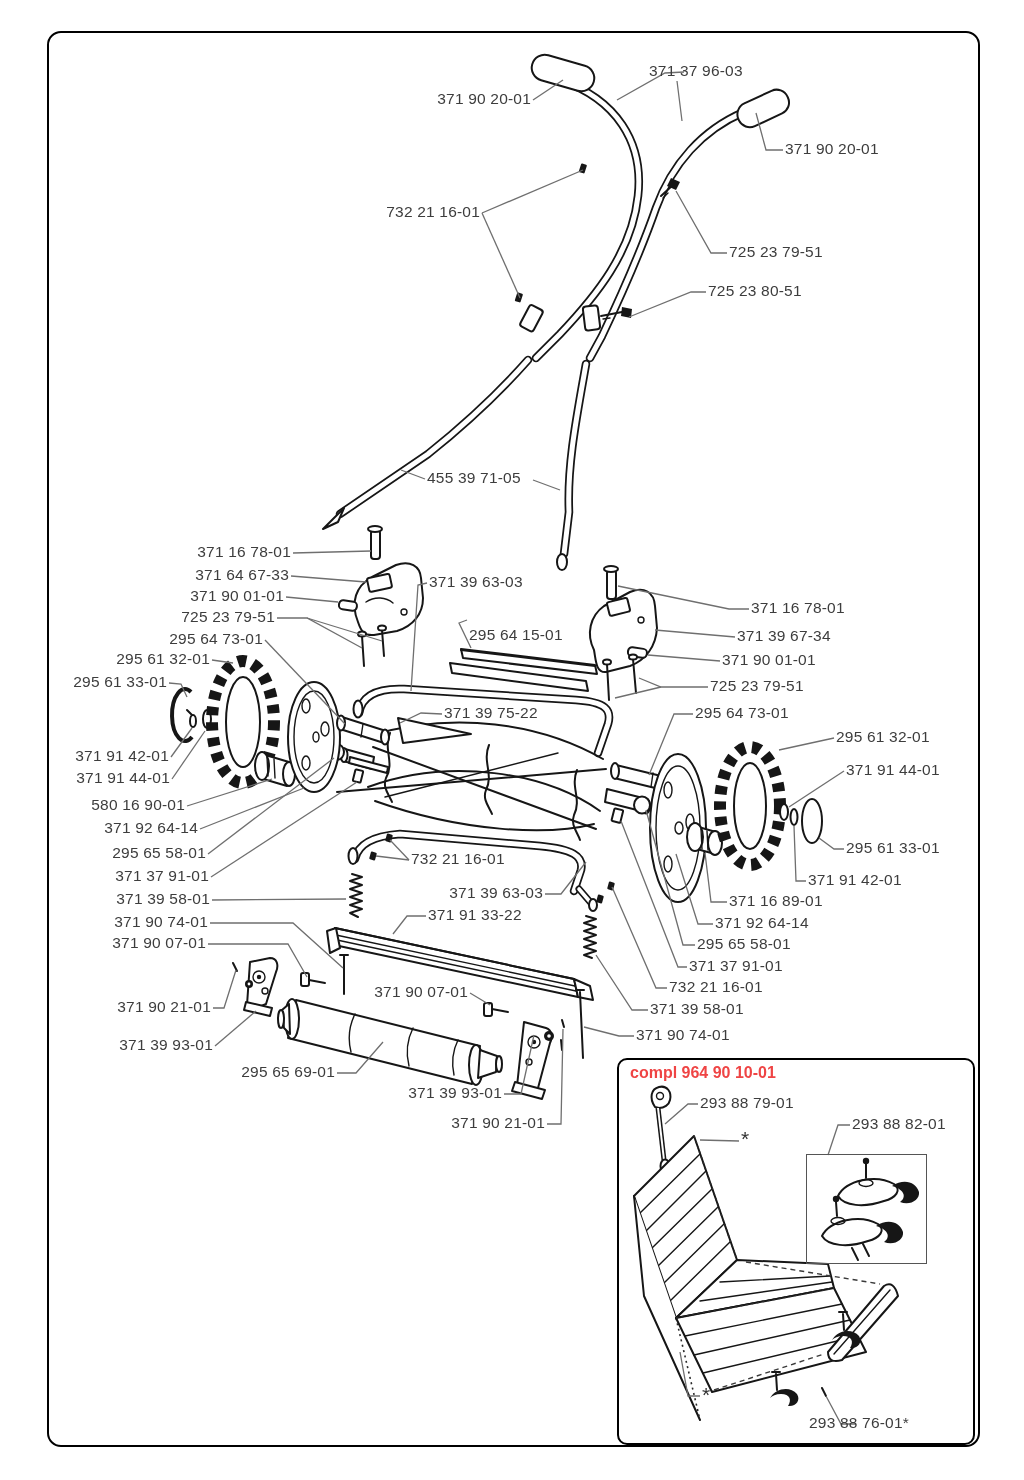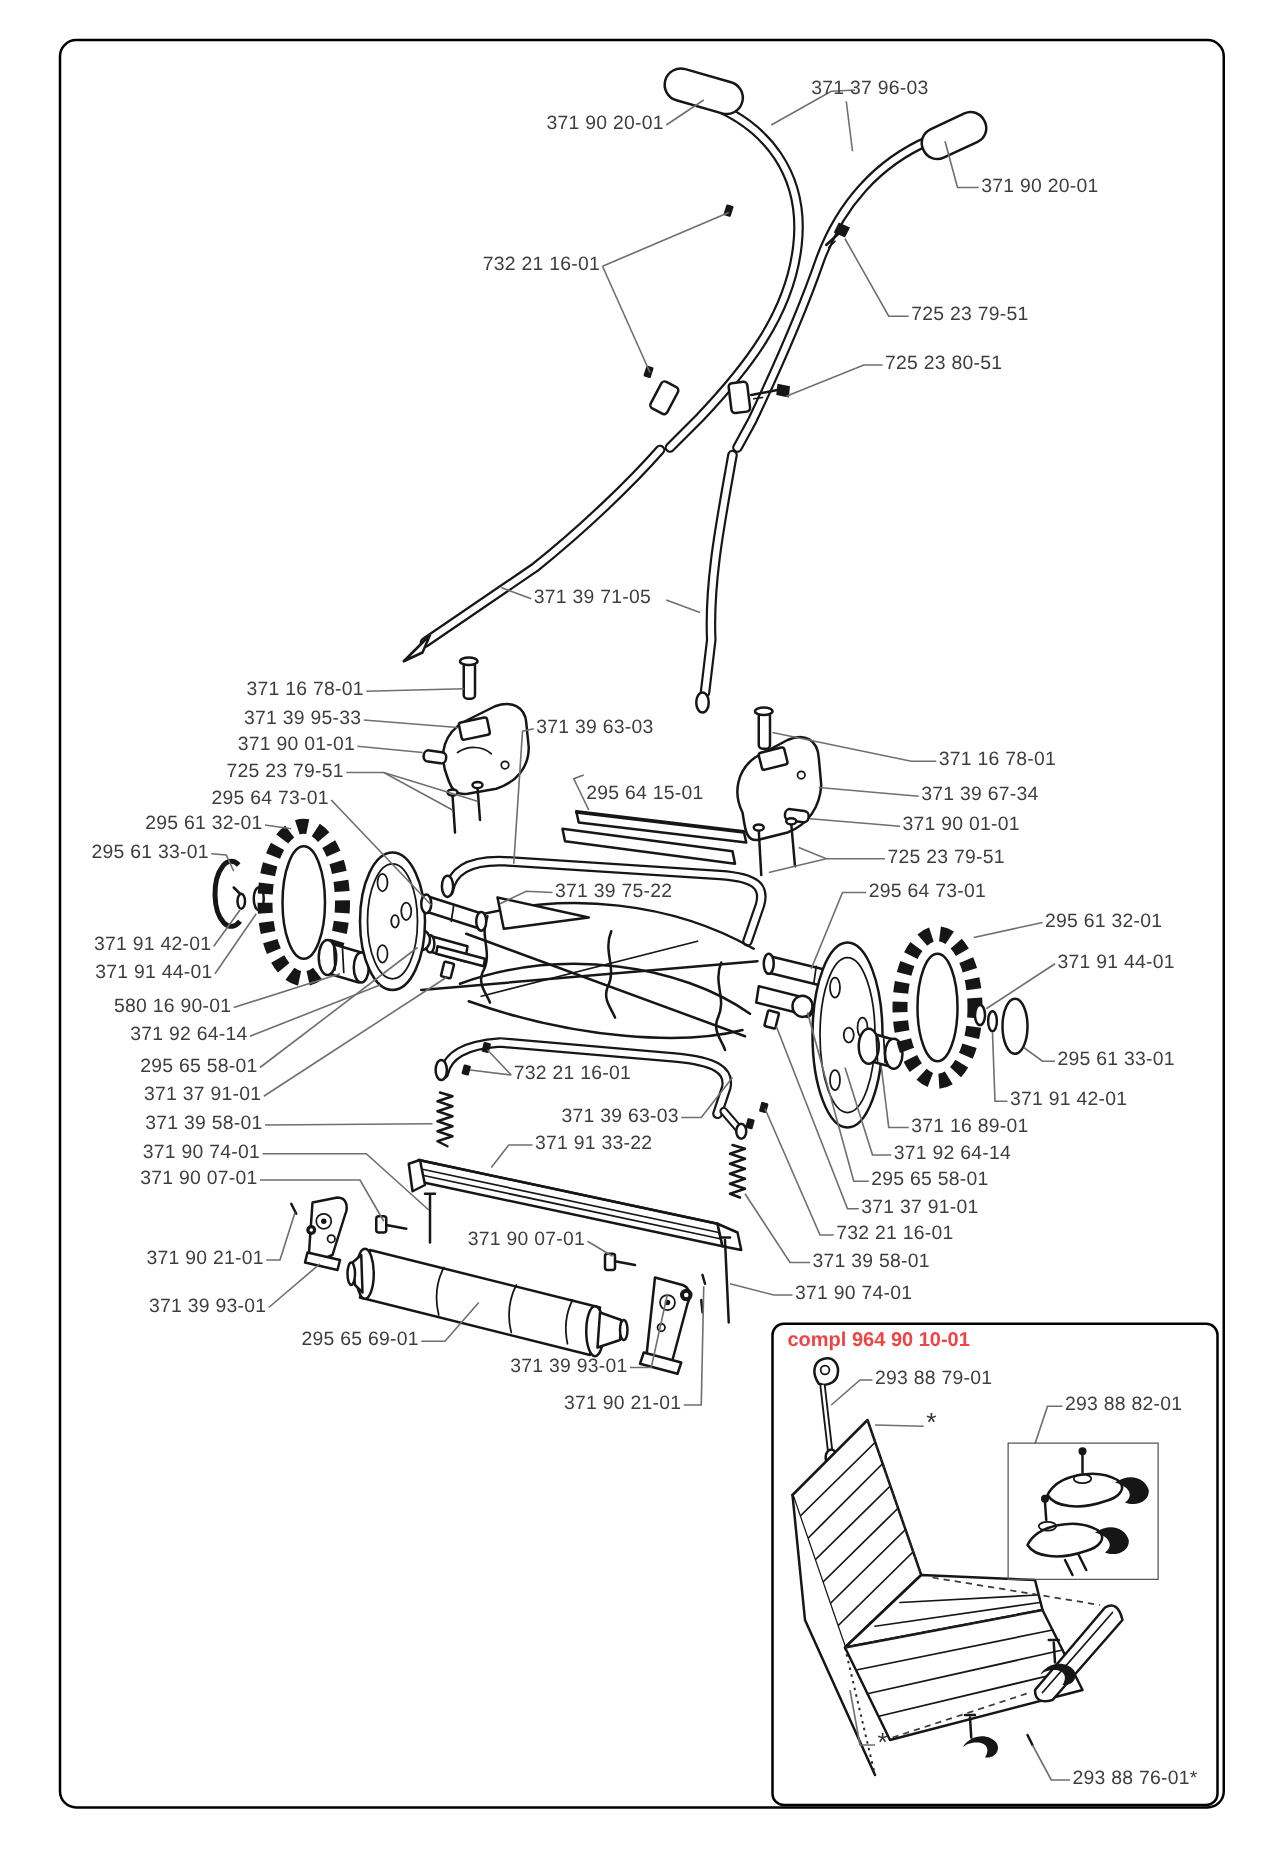--- a/index.html
+++ b/index.html
@@ -407,23 +407,23 @@
 <div class="inner-box"></div>
 <div class="inset-title">compl 964 90 10-01</div>
 
 <div class="labels-layer">
     <div class="part-label" style="top: 100px; right: 493px; text-align: right;">371 90 20-01</div>
     <div class="part-label" style="top: 72px; left: 649px;">371 37 96-03</div>
     <div class="part-label" style="top: 150px; left: 785px;">371 90 20-01</div>
     <div class="part-label" style="top: 213px; right: 544px; text-align: right;">732 21 16-01</div>
     <div class="part-label" style="top: 253px; left: 729px;">725 23 79-51</div>
     <div class="part-label" style="top: 292px; left: 708px;">725 23 80-51</div>
-    <div class="part-label" style="top: 479px; left: 427px;">371 39 71-05</div>
+    <div class="part-label" style="top: 479px; left: 427px;">455 39 71-05</div>
     <div class="part-label" style="top: 553px; right: 733px; text-align: right;">371 16 78-01</div>
-    <div class="part-label" style="top: 576px; right: 735px; text-align: right;">371 39 95-33</div>
+    <div class="part-label" style="top: 576px; right: 735px; text-align: right;">371 64 67-33</div>
     <div class="part-label" style="top: 597px; right: 740px; text-align: right;">371 90 01-01</div>
     <div class="part-label" style="top: 618px; right: 749px; text-align: right;">725 23 79-51</div>
     <div class="part-label" style="top: 640px; right: 761px; text-align: right;">295 64 73-01</div>
     <div class="part-label" style="top: 660px; right: 814px; text-align: right;">295 61 32-01</div>
     <div class="part-label" style="top: 683px; right: 857px; text-align: right;">295 61 33-01</div>
     <div class="part-label" style="top: 757px; right: 855px; text-align: right;">371 91 42-01</div>
     <div class="part-label" style="top: 779px; right: 854px; text-align: right;">371 91 44-01</div>
     <div class="part-label" style="top: 806px; right: 839px; text-align: right;">580 16 90-01</div>
     <div class="part-label" style="top: 829px; right: 826px; text-align: right;">371 92 64-14</div>
     <div class="part-label" style="top: 854px; right: 818px; text-align: right;">295 65 58-01</div>
@@ -456,14 +456,14 @@
     <div class="part-label" style="top: 924px; left: 715px;">371 92 64-14</div>
     <div class="part-label" style="top: 945px; left: 697px;">295 65 58-01</div>
     <div class="part-label" style="top: 967px; left: 689px;">371 37 91-01</div>
     <div class="part-label" style="top: 988px; left: 669px;">732 21 16-01</div>
     <div class="part-label" style="top: 1010px; left: 650px;">371 39 58-01</div>
     <div class="part-label" style="top: 1036px; left: 636px;">371 90 74-01</div>
     <div class="part-label" style="top: 1104px; left: 700px;">293 88 79-01</div>
     <div class="part-label star" style="top: 1140px; left: 741px;">*</div>
     <div class="part-label" style="top: 1125px; left: 852px;">293 88 82-01</div>
     <div class="part-label star" style="top: 1396px; left: 702px;">*</div>
-    <div class="part-label" style="top: 1424px; left: 858px;">293 88 76-01*</div>
+    <div class="part-label" style="top: 1424px; left: 809px;">293 88 76-01*</div>
   </div>
 
 </body></html>

